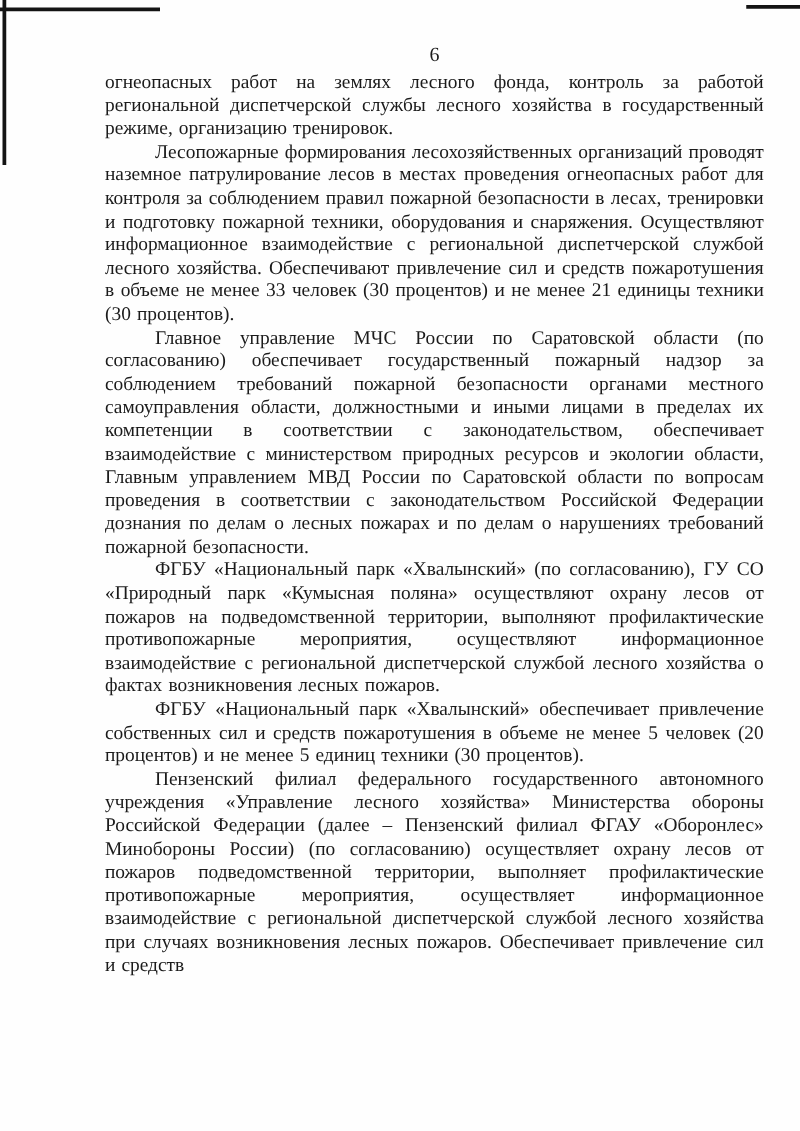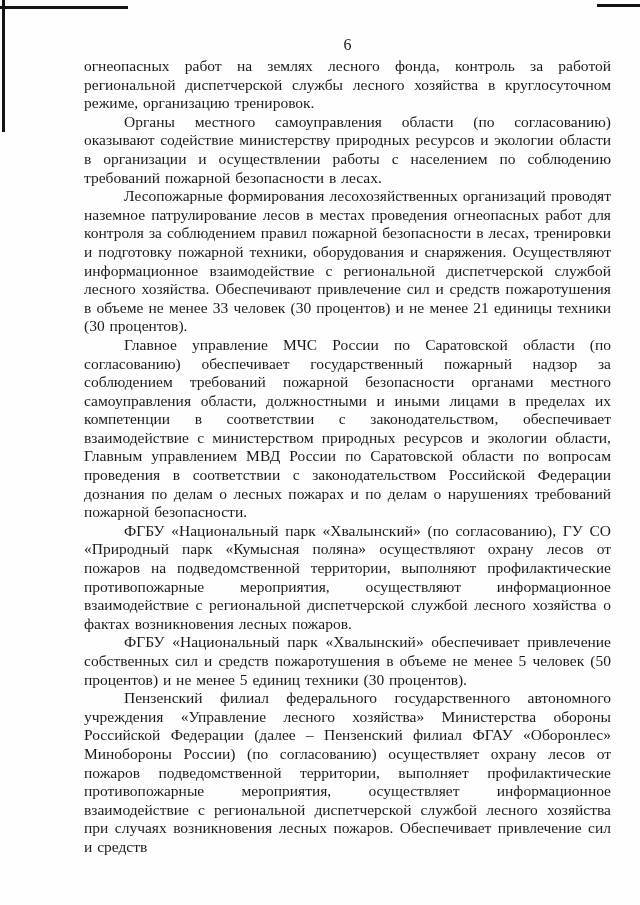--- a/index.html
+++ b/index.html
@@ -67,21 +67,20 @@
 <body>
 
 <div class="page">
   <div class="artifact artifact-top-left"></div>
   <div class="artifact artifact-left-edge"></div>
   <div class="artifact artifact-top-right"></div>
 
   <div class="page-number">6</div>
 
   <div class="content">
-      <p class="para">огнеопасных работ на землях лесного фонда, контроль за работой региональной диспетчерской службы лесного хозяйства в круглосуточном режиме, организацию тренировок.</p>
-      <p class="para indent">Органы местного самоуправления области (по согласованию) оказывают содействие министерству природных ресурсов и экологии области в организации и осуществлении работы с населением по соблюдению требований пожарной безопасности в лесах.</p>
+      <p class="para">огнеопасных работ на землях лесного фонда, контроль за работой региональной диспетчерской службы лесного хозяйства в государственный режиме, организацию тренировок.</p>
       <p class="para indent">Лесопожарные формирования лесохозяйственных организаций проводят наземное патрулирование лесов в местах проведения огнеопасных работ для контроля за соблюдением правил пожарной безопасности в лесах, тренировки и подготовку пожарной техники, оборудования и снаряжения. Осуществляют информационное взаимодействие с региональной диспетчерской службой лесного хозяйства. Обеспечивают привлечение сил и средств пожаротушения в объеме не менее 33 человек (30 процентов) и не менее 21 единицы техники (30 процентов).</p>
       <p class="para indent">Главное управление МЧС России по Саратовской области (по согласованию) обеспечивает государственный пожарный надзор за соблюдением требований пожарной безопасности органами местного самоуправления области, должностными и иными лицами в пределах их компетенции в соответствии с законодательством, обеспечивает взаимодействие с министерством природных ресурсов и экологии области, Главным управлением МВД России по Саратовской области по вопросам проведения в соответствии с законодательством Российской Федерации дознания по делам о лесных пожарах и по делам о нарушениях требований пожарной безопасности.</p>
       <p class="para indent">ФГБУ «Национальный парк «Хвалынский» (по согласованию), ГУ СО «Природный парк «Кумысная поляна» осуществляют охрану лесов от пожаров на подведомственной территории, выполняют профилактические противопожарные мероприятия, осуществляют информационное взаимодействие с региональной диспетчерской службой лесного хозяйства о фактах возникновения лесных пожаров.</p>
-      <p class="para indent">ФГБУ «Национальный парк «Хвалынский» обеспечивает привлечение собственных сил и средств пожаротушения в объеме не менее 5 человек (50 процентов) и не менее 5 единиц техники (30 процентов).</p>
+      <p class="para indent">ФГБУ «Национальный парк «Хвалынский» обеспечивает привлечение собственных сил и средств пожаротушения в объеме не менее 5 человек (20 процентов) и не менее 5 единиц техники (30 процентов).</p>
       <p class="para indent">Пензенский филиал федерального государственного автономного учреждения «Управление лесного хозяйства» Министерства обороны Российской Федерации (далее – Пензенский филиал ФГАУ «Оборонлес» Минобороны России) (по согласованию) осуществляет охрану лесов от пожаров подведомственной территории, выполняет профилактические противопожарные мероприятия, осуществляет информационное взаимодействие с региональной диспетчерской службой лесного хозяйства при случаях возникновения лесных пожаров. Обеспечивает привлечение сил и средств</p>
     </div>
 </div>
 
 </body></html>

